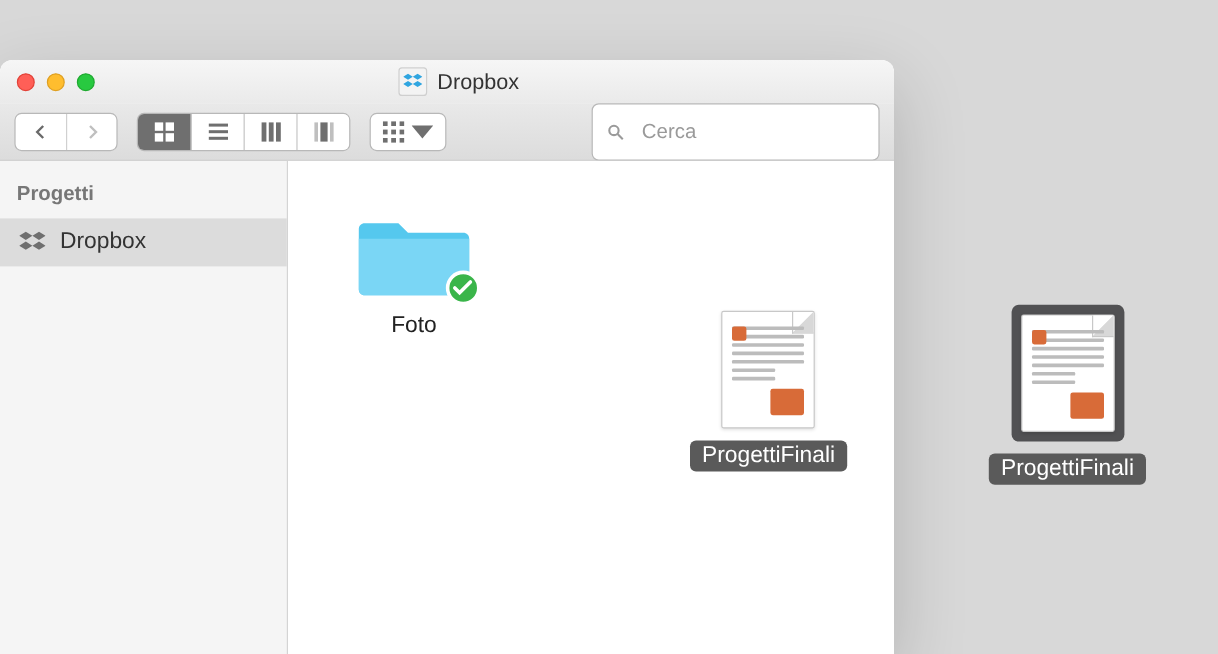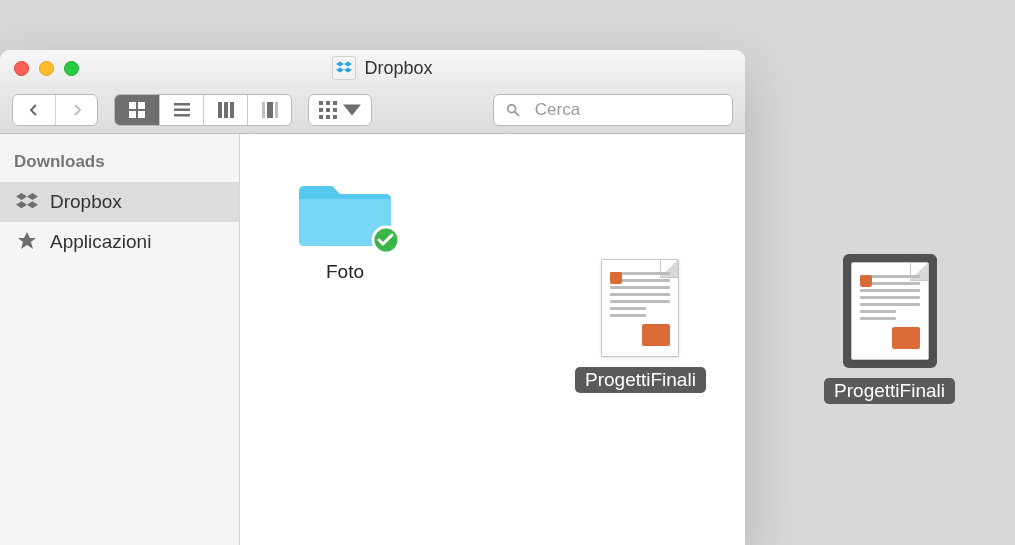--- a/index.html
+++ b/index.html
@@ -27,21 +27,21 @@
     .seg { display: flex; height: 32px; border: 1px solid #b8b8b8; border-radius: 6px; overflow: hidden; }
     .seg > div { width: 44px; display: flex; align-items: center; justify-content: center; background: #fff; }
     .seg > div + div { border-left: 1px solid #c8c8c8; }
     .seg > div.active { background: #6f6f6f; }
     .seg > div.active svg path, .seg > div.active svg rect { fill: #fff; }
     .seg svg { width: 18px; height: 18px; }
 
     .arrange { display: flex; align-items: center; height: 32px; border: 1px solid #b8b8b8; border-radius: 6px; background: #fff; padding: 0 10px; gap: 6px; }
     .arrange svg { width: 18px; height: 18px; }
 
-    .search { flex: 1; max-width: 240px; margin-left: auto; height: 32px; border: 1px solid #b8b8b8; border-radius: 6px; background: #fff; display: flex; align-items: center; padding: 0 12px; gap: 15px; color: #999; }
+    .search { flex: 1; max-width: 240px; margin-left: auto; height: 48px; border: 1px solid #b8b8b8; border-radius: 6px; background: #fff; display: flex; align-items: center; padding: 0 12px; gap: 15px; color: #999; }
     .search input { border: none; outline: none; font-size: 17px; background: transparent; width: 100%; color: #555; }
     .search input::placeholder { color: #9a9a9a; }
 
     .body { flex: 1; display: flex; }
     .sidebar { width: 240px; background: #f5f5f5; border-right: 1px solid #d4d4d4; padding-top: 14px; }
     .sb-header { font-size: 17px; font-weight: 600; color: #777; padding: 4px 14px 10px; }
     .sb-item { height: 40px; display: flex; align-items: center; gap: 10px; padding: 0 14px; font-size: 19px; color: #333; }
     .sb-item.active { background: #dcdcdc; }
     .sb-icon { width: 26px; height: 26px; display: flex; align-items: center; justify-content: center; }
 
@@ -174,36 +174,28 @@
       <svg width="16" height="16" viewBox="0 0 16 16">
           <circle cx="6.5" cy="6.5" r="4.5" fill="none" stroke="#9a9a9a" stroke-width="2"></circle>
           <line x1="10" y1="10" x2="15" y2="15" stroke="#9a9a9a" stroke-width="2"></line>
         </svg>
       <input placeholder="Cerca" style="">
     </div>
   </div>
 
   <div class="body">
     <div class="sidebar">
-      <div class="sb-header">Downloads</div>
+      <div class="sb-header">Progetti</div>
       <div class="sb-item active">
         <div class="sb-icon">
           <svg viewBox="0 0 32 32" width="22" height="22">
               <path fill="#6f6f6f" d="M8 3l8 5-8 5-8-5zm16 0l8 5-8 5-8-5zM8 15l8 5-8 5-8-5zm16 0l8 5-8 5-8-5z"></path>
             </svg>
         </div>
         <span>Dropbox</span>
-      </div>
-      <div class="sb-item">
-        <div class="sb-icon">
-          <svg viewBox="0 0 24 24" width="24" height="24">
-              <path fill="#6f6f6f" d="M12 2l3 6h6l-5 4 2 7-6-4-6 4 2-7-5-4h6z"></path>
-            </svg>
-        </div>
-        <span>Applicazioni</span>
       </div>
     </div>
 
     <div class="content">
 
       <div class="item" style="left:55px; top:45px;">
         <div class="folder-wrap">
           <div class="folder">
             <svg viewBox="0 0 100 70" width="100" height="70">
                 <path fill="#55c8ee" d="M4 12c0-3 2-5 5-5h28l8 8h46c3 0 5 2 5 5v42c0 3-2 5-5 5H9c-3 0-5-2-5-5z"></path>

